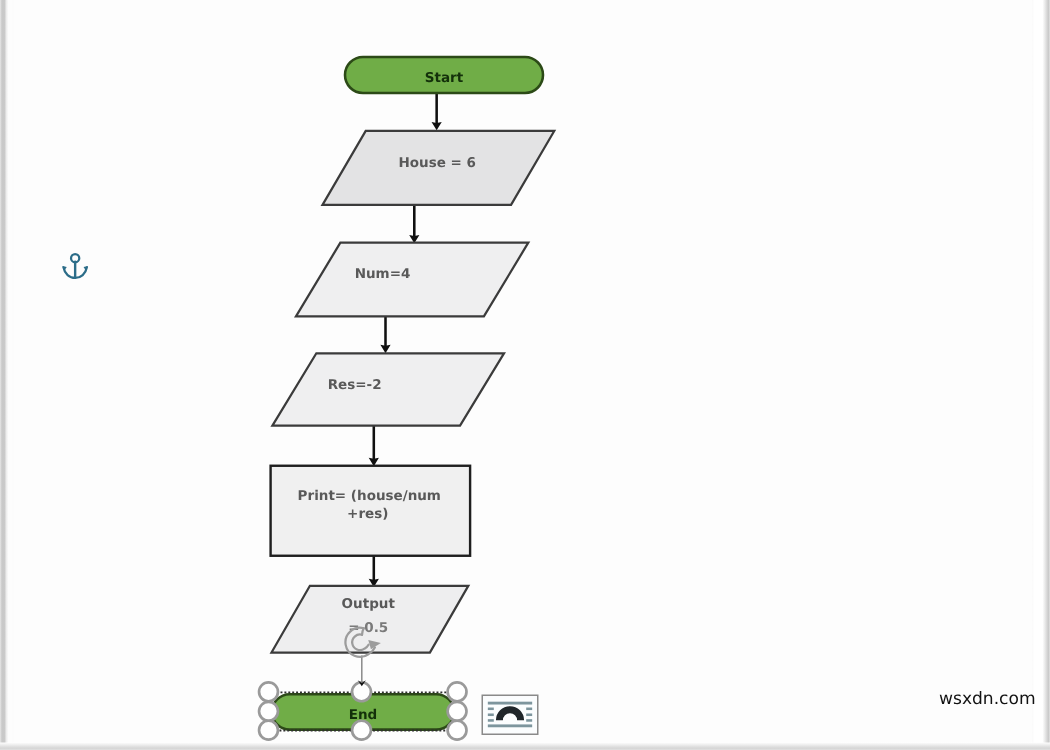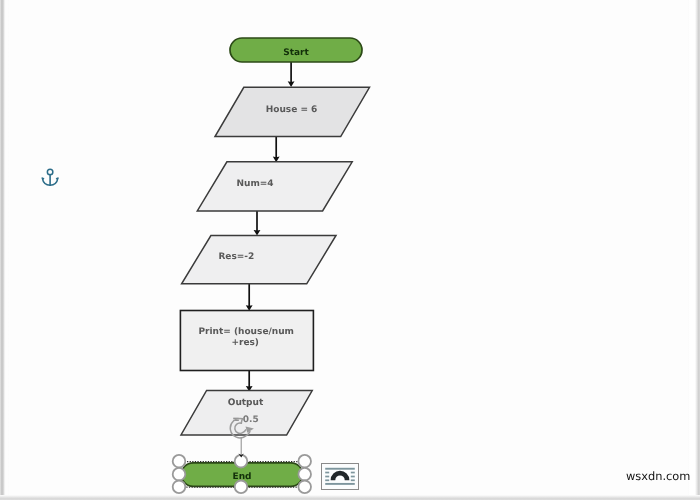--- a/index.html
+++ b/index.html
@@ -11,21 +11,21 @@
   .page{position:absolute;left:0;top:0;width:700px;height:495px;background:#fdfdfd;}
   .scrollgutter{position:absolute;left:0;top:0;width:9px;height:500px;
       background:linear-gradient(to right,#e8e8e8 0%,#c9c9c9 14%,#c9c9c9 33%,
                  #eeeeee 48%,#fdfdfd 62%,#fdfdfd 88%,#fbfbfb 100%);}
   .pagebottom{position:absolute;left:0;top:495px;width:700px;height:5px;
       background:linear-gradient(to bottom,#fdfdfd 0%,#f2f2f2 22%,#dcdcdc 62%,#d6d6d6 78%,#e0e0e0 100%);}
   .rightedge{position:absolute;left:688px;top:0;width:12px;height:500px;
       background:linear-gradient(to right,#fafafa 0%,#ffffff 14%,#ffffff 58%,
                  #f0f0f0 68%,#d2d2d2 86%,#c9c9c9 93%,#e6e6e6 100%);}
   svg.flow{position:absolute;left:0;top:0;width:700px;height:500px;}
-  .wm{position:absolute;left:626px;top:471px;font-size:11.4px;color:#121212;
+  .wm{position:absolute;left:626px;top:460px;font-size:11.4px;color:#121212;
       font-family:"DejaVu Sans",sans-serif;letter-spacing:0px;line-height:11px;}
   .anchor-icon{position:absolute;left:40px;top:167px;width:22px;height:22px;}
   .layout-options{position:absolute;left:321px;top:462.9px;width:38px;height:27.4px;
       border:1px solid #8a8a8a;background:#fbfcfd;box-sizing:border-box;
       display:flex;align-items:center;justify-content:center;}
   .rotate-cursor{position:absolute;left:226.8px;top:415.8px;width:36px;height:24px;}
 </style>
 </head>
 <body>
 

